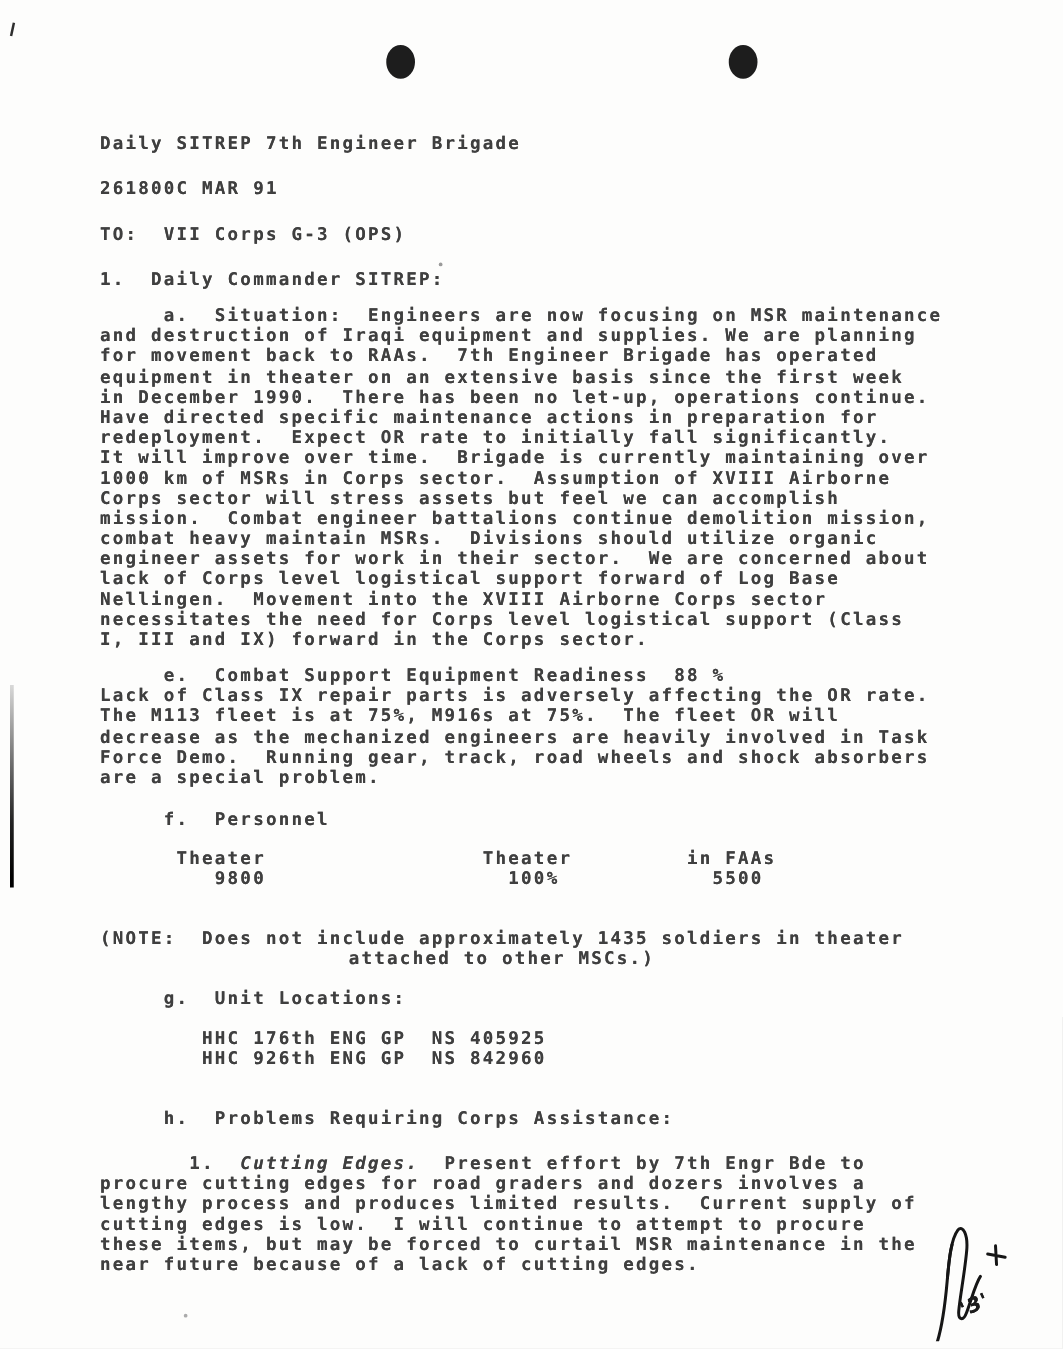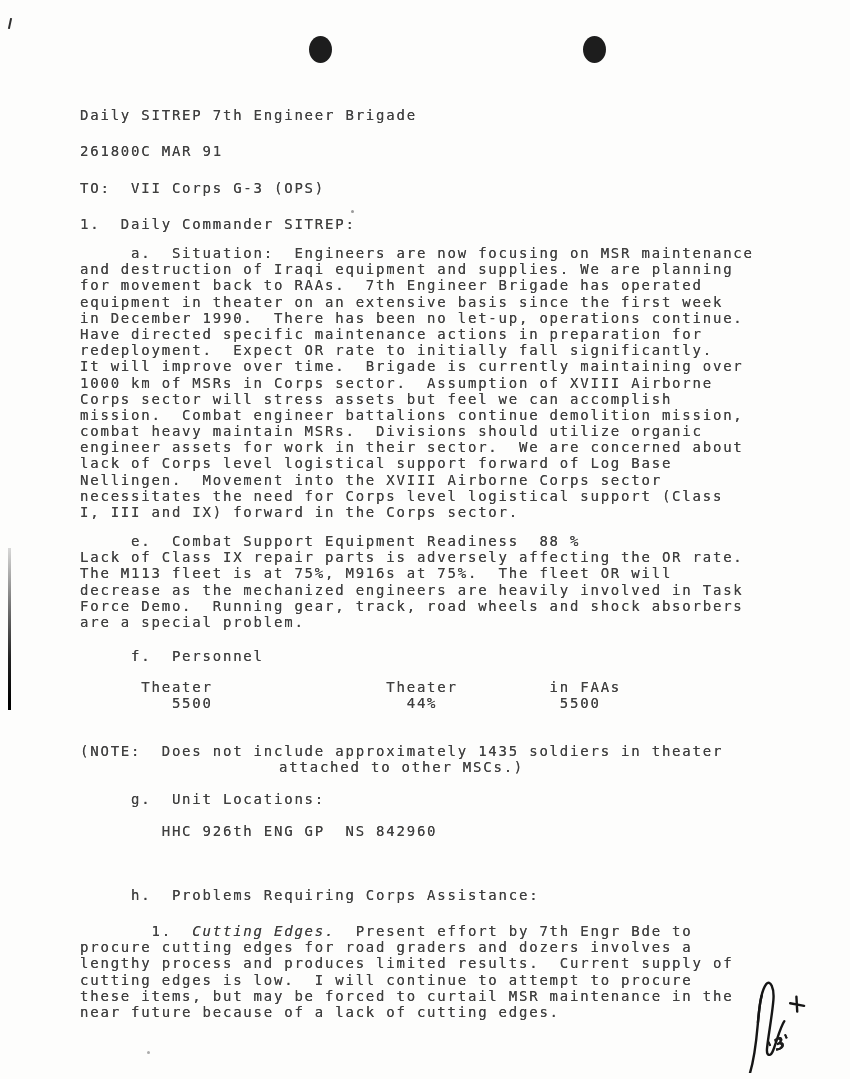--- a/index.html
+++ b/index.html
@@ -3,21 +3,21 @@
 <meta charset="utf-8">
 <style>
   html,body{margin:0;padding:0;background:#e8e8e8;}
   .page{
     position:relative;width:850px;height:1079px;background:#fdfdfc;overflow:hidden;
     font-family:"DejaVu Sans Mono", monospace;
     font-size:14px;line-height:16.2px;letter-spacing:1.78px;
     color:#3f3f3f;
   }
   .block{position:absolute;left:80px;white-space:pre;text-shadow:0 0 .5px rgba(70,70,70,.85);}
-  .line{height:16.2px;}
+  .line{height:16.2px;font-weight:bold;}
   .seg-italic{font-style:italic;margin-top:44px;}
   .hole{position:absolute;width:23px;height:27px;border-radius:50%;background:#1d1d1d;}
   .hole-left{left:309px;top:36px;}
   .hole-right{left:583px;top:36px;}
   .corner-tick{position:absolute;left:9px;top:18px;width:2px;height:11px;background:#2e2e2e;transform:rotate(12deg);}
   .edge-streak{position:absolute;left:8px;top:548px;width:3px;height:162px;
     background:linear-gradient(to bottom,rgba(150,150,150,.35),#6a6a6a 40%,#222 68%,#000 95%);}
   .speck-a{position:absolute;left:351px;top:210px;width:3px;height:3px;background:#9a9a9a;border-radius:50%;}
   .speck-b{position:absolute;left:147px;top:1051px;width:3px;height:3px;background:#ababab;border-radius:50%;}
   .signature{position:absolute;left:700px;top:978px;width:150px;height:95px;}
@@ -41,24 +41,24 @@
   <div class="speck-b"></div>
 
   <div id="doc">
       <div class="block" style="top: 107px;"><div class="line">Daily SITREP 7th Engineer Brigade</div></div>
       <div class="block" style="top: 143px;"><div class="line">261800C MAR 91</div></div>
       <div class="block" style="top: 180px;"><div class="line">TO:  VII Corps G-3 (OPS)</div></div>
       <div class="block" style="top: 216px;"><div class="line">1.  Daily Commander SITREP:</div></div>
       <div class="block" style="top: 245px;"><div class="line">     a.  Situation:  Engineers are now focusing on MSR maintenance</div><div class="line">and destruction of Iraqi equipment and supplies. We are planning</div><div class="line">for movement back to RAAs.  7th Engineer Brigade has operated</div><div class="line">equipment in theater on an extensive basis since the first week</div><div class="line">in December 1990.  There has been no let-up, operations continue.</div><div class="line">Have directed specific maintenance actions in preparation for</div><div class="line">redeployment.  Expect OR rate to initially fall significantly.</div><div class="line">It will improve over time.  Brigade is currently maintaining over</div><div class="line">1000 km of MSRs in Corps sector.  Assumption of XVIII Airborne</div><div class="line">Corps sector will stress assets but feel we can accomplish</div><div class="line">mission.  Combat engineer battalions continue demolition mission,</div><div class="line">combat heavy maintain MSRs.  Divisions should utilize organic</div><div class="line">engineer assets for work in their sector.  We are concerned about</div><div class="line">lack of Corps level logistical support forward of Log Base</div><div class="line">Nellingen.  Movement into the XVIII Airborne Corps sector</div><div class="line">necessitates the need for Corps level logistical support (Class</div><div class="line">I, III and IX) forward in the Corps sector.</div></div>
       <div class="block" style="top: 533px;"><div class="line">     e.  Combat Support Equipment Readiness  88 %</div><div class="line">Lack of Class IX repair parts is adversely affecting the OR rate.</div><div class="line">The M113 fleet is at 75%, M916s at 75%.  The fleet OR will</div><div class="line">decrease as the mechanized engineers are heavily involved in Task</div><div class="line">Force Demo.  Running gear, track, road wheels and shock absorbers</div><div class="line">are a special problem.</div></div>
       <div class="block" style="top: 648px;"><div class="line">     f.  Personnel</div></div>
-      <div class="block" style="top: 679px;"><div class="line">      Theater                 Theater         in FAAs</div><div class="line">         5500                   44%            5500</div></div>
+      <div class="block" style="top: 679px;"><div class="line">      Theater                 Theater         in FAAs</div><div class="line">         9800                   100%            5500</div></div>
       <div class="block" style="top: 743px; text-align: center;"><div class="line">(NOTE:  Does not include approximately 1435 soldiers in theater</div><div class="line">attached to other MSCs.)</div></div>
       <div class="block" style="top: 791px;"><div class="line">     g.  Unit Locations:</div></div>
-      <div class="block" style="top: 823px;"><div class="line">        HHC 926th ENG GP  NS 842960</div></div>
+      <div class="block" style="top: 823px;"><div class="line">        HHC 176th ENG GP  NS 405925</div><div class="line">        HHC 926th ENG GP  NS 842960</div></div>
       <div class="block" style="top: 887px;"><div class="line">     h.  Problems Requiring Corps Assistance:</div></div>
       <div class="block" style="top: 923px;"><div class="line"><span>       1.  </span><span class="seg-italic">Cutting Edges.</span><span>  Present effort by 7th Engr Bde to</span></div><div class="line">procure cutting edges for road graders and dozers involves a</div><div class="line">lengthy process and produces limited results.  Current supply of</div><div class="line">cutting edges is low.  I will continue to attempt to procure</div><div class="line">these items, but may be forced to curtail MSR maintenance in the</div><div class="line">near future because of a lack of cutting edges.</div></div>
     </div>
 
   <svg class="signature" viewBox="0 0 150 95">
     <g transform="rotate(-40 65 45)" stroke="#161616" stroke-width="2.4" fill="none" stroke-linecap="round" stroke-linejoin="round">
       <path d="M14,78 C26,72 40,60 58,42 C70,30 82,18 91,16 C97,15 95,24 86,33 C74,45 58,58 50,66 C45,71 47,75 54,71 C63,66 74,58 81,56"></path>
       <path d="M60,40 C66,34 74,26 80,22"></path>
       <path d="M97,46 l9,11 M106,45 l-9,12"></path>
     </g>

